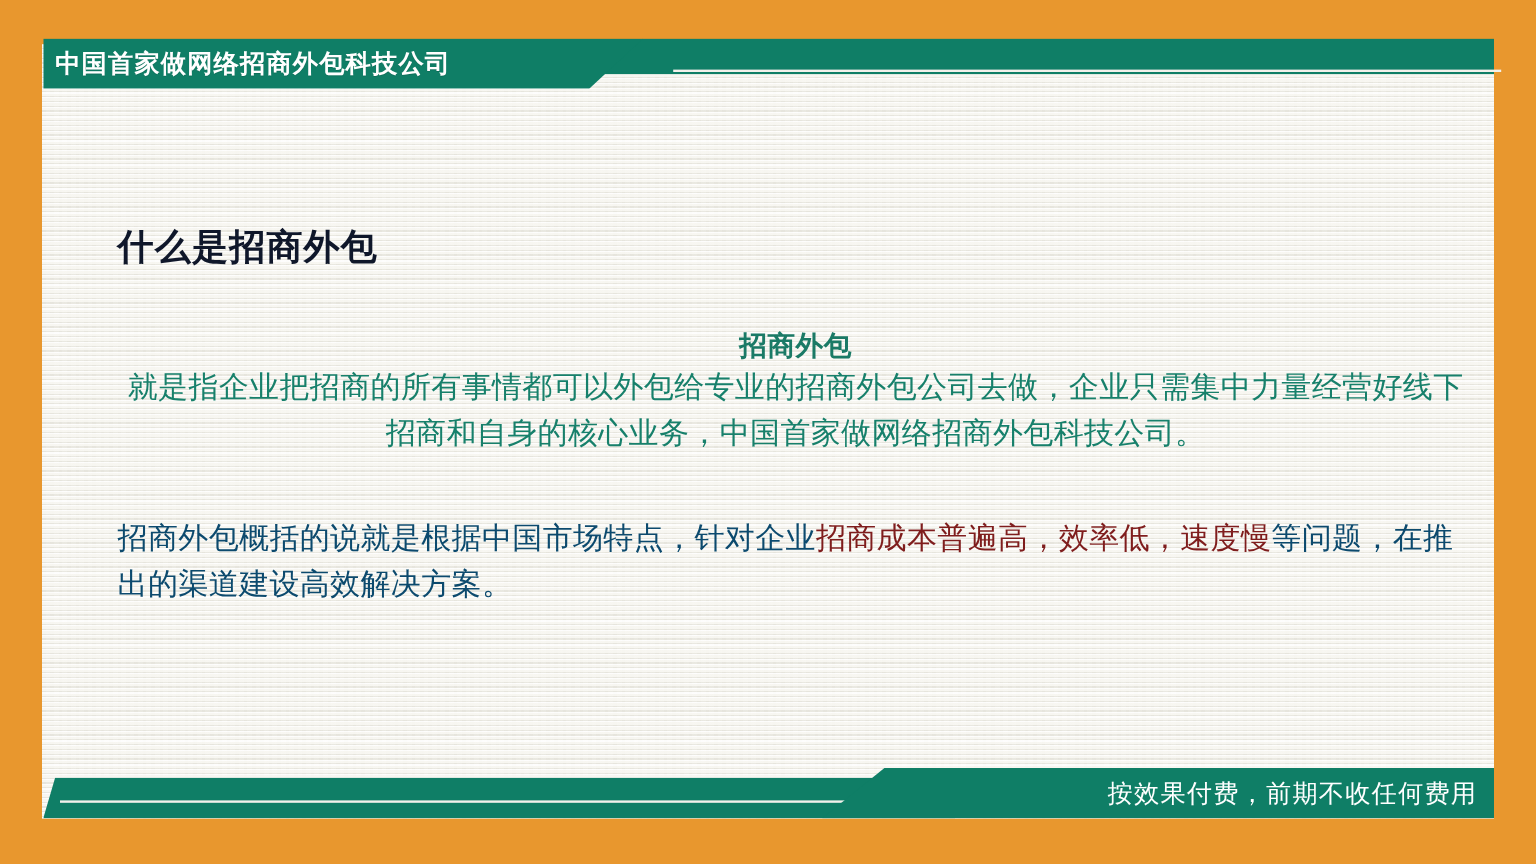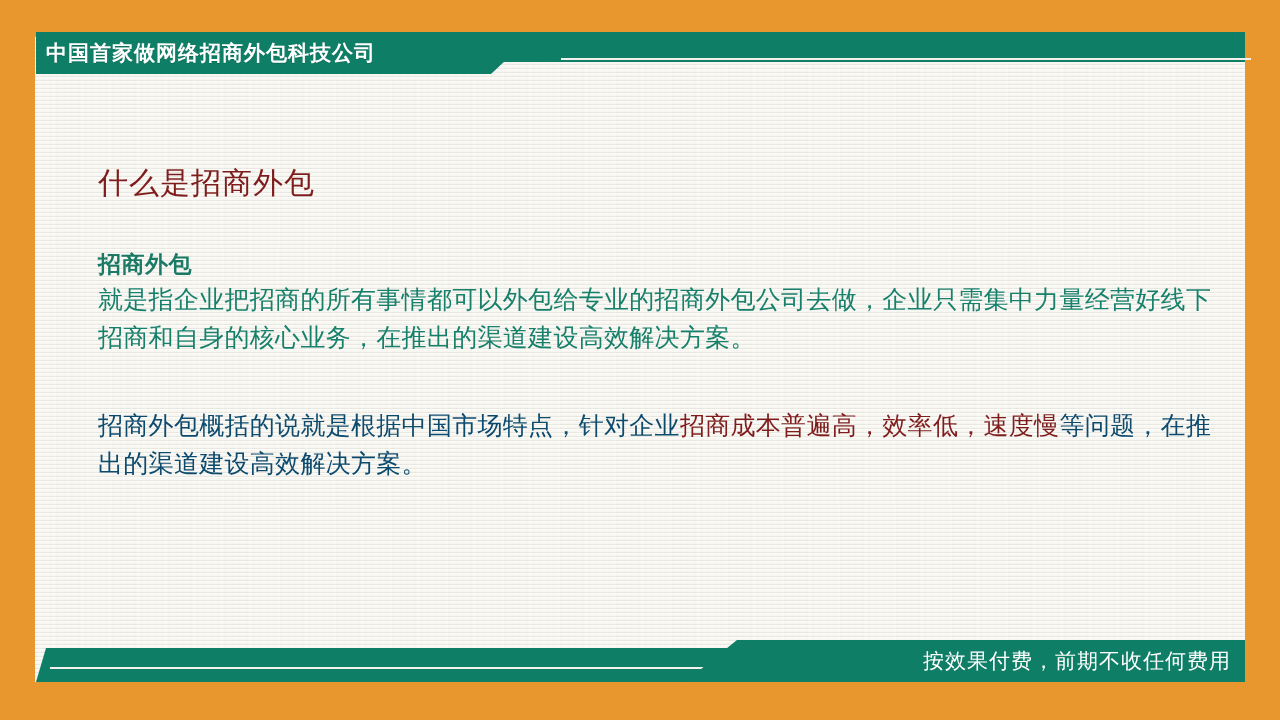--- a/index.html
+++ b/index.html
@@ -56,26 +56,27 @@
   }
   .hdr-rule {
     position:absolute; left:525px; top:26px; width:690px; height:2px;
     background:#F2F1EB;
   }
 
   
   .content { position:absolute; left:98px; top:160px; width:1130px; }
 
   .page-title {
-    color:#7f1d1d;
-    font-size:30px; font-weight:normal; letter-spacing:1px;
+    color:#0f172a;
+    font-size:30px; font-weight:bold; letter-spacing:1px;
     line-height:46px;
+    margin-top:24px;
   }
 
-  .para-block { margin-top:42px; }
+  .para-block { margin-top:42px;text-align:center; }
 
   .sub-head {
     color:#1A7A66;
     font-size:23px; font-weight:bold; letter-spacing:0.5px;
     line-height:32px;
   }
 
   .para {
     font-size:25px;
     line-height:38px;
@@ -124,21 +125,21 @@
     <div class="hdr-block"></div>
     <div class="hdr-title">中国首家做网络招商外包科技公司</div>
   </div>
 
   <div class="content">
 
     <div class="page-title">什么是招商外包</div>
 
     <div class="para-block">
       <div class="sub-head">招商外包</div>
-      <div class="para">就是指企业把招商的所有事情都可以外包给专业的招商外包公司去做，企业只需集中力量经营好线下招商和自身的核心业务，在推出的渠道建设高效解决方案。</div>
+      <div class="para">就是指企业把招商的所有事情都可以外包给专业的招商外包公司去做，企业只需集中力量经营好线下招商和自身的核心业务，中国首家做网络招商外包科技公司。</div>
     </div>
 
     <div class="para para-2">
       <span class="txt-green">招商外包概括的说就是根据中国市场特点，针对企业</span><span class="txt-black">招商成本普遍高，效率低，速度慢</span><span class="txt-green">等问题，在推出的渠道建设高效解决方案。</span>
     </div>
 
   </div>
 
   <div id="footer-band">
     <div class="ftr-bar"></div>

